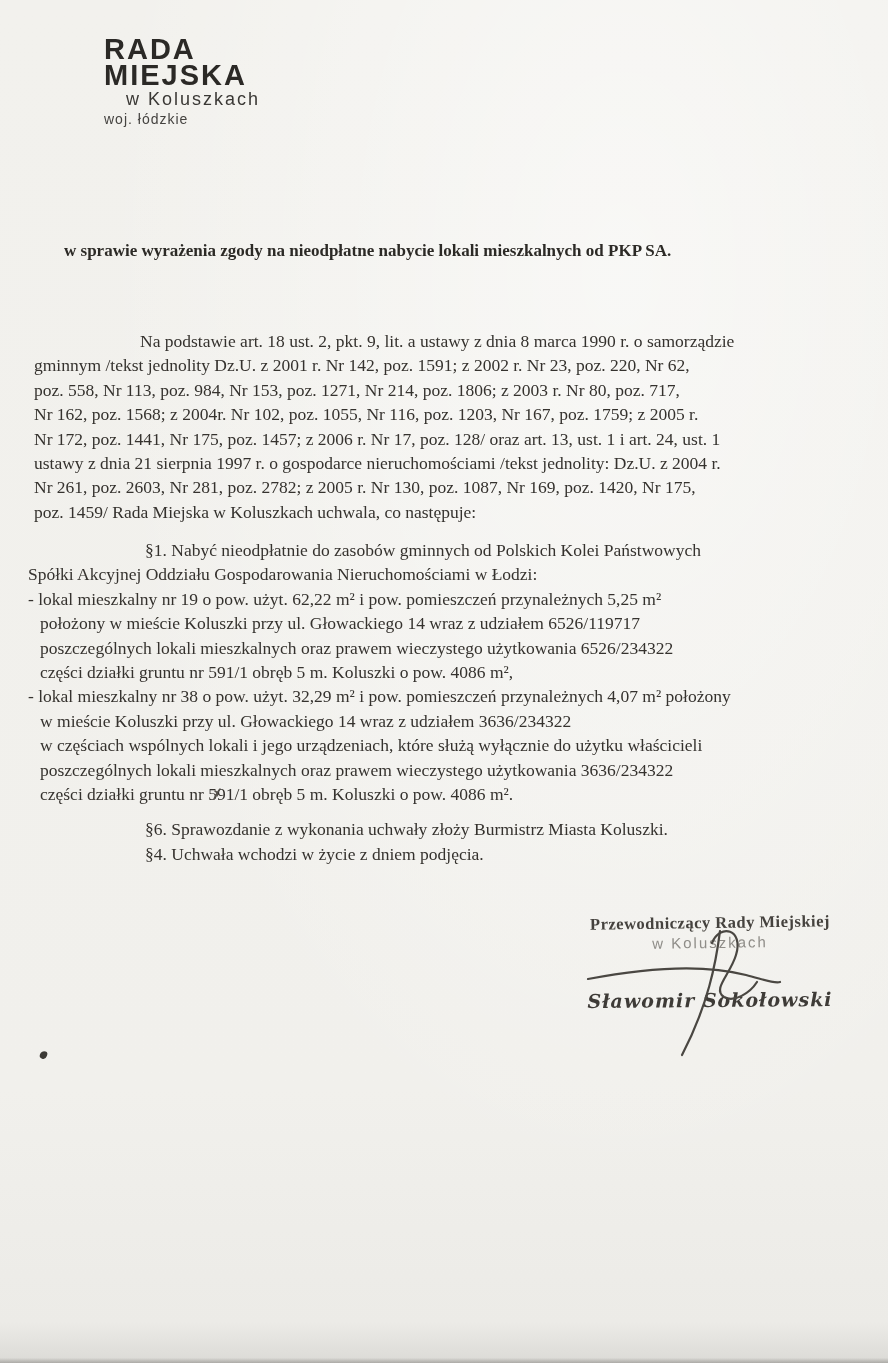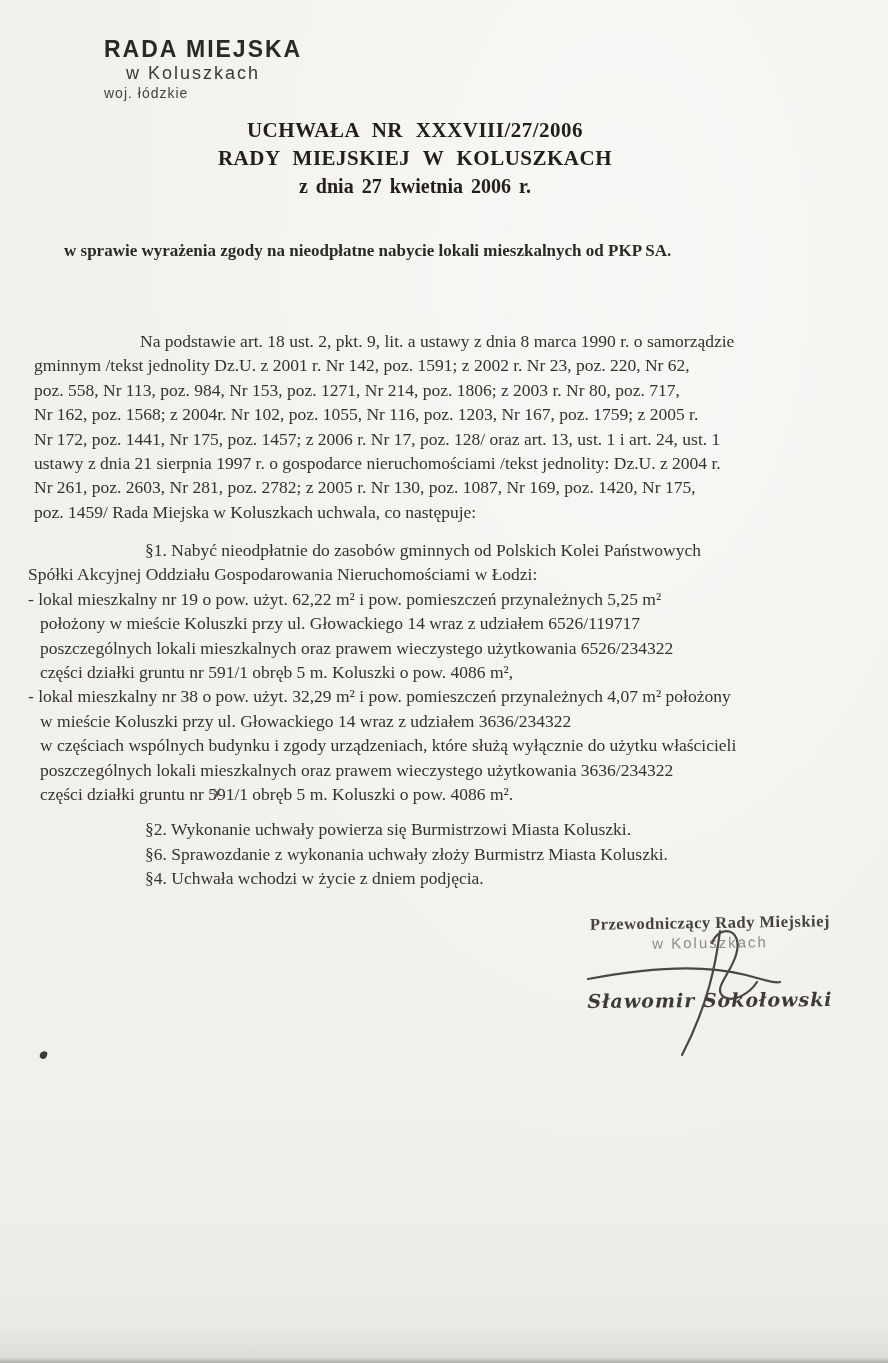--- a/index.html
+++ b/index.html
@@ -10,21 +10,21 @@
     background:
       radial-gradient(ellipse at 70% 20%, rgba(255,255,255,0.5), rgba(255,255,255,0) 60%),
       linear-gradient(180deg,#f2f1ed 0%, #f1f0ec 80%, #ecebe7 97%, #dddcd8 99.6%, #c9c8c4 100%),
       #f1f0ec;
     overflow:hidden;
     font-family:"Liberation Serif", serif;
     color:#35322e;
   }
   
   .hstamp{position:absolute;left:104px;top:36px;width:210px;text-align:left;color:#2b2926;}
-  .hstamp .l1{font-family:"Liberation Sans", sans-serif;font-weight:bold;font-size:23px;letter-spacing:2px;line-height:26px;}
+  .hstamp .l1{font-family:"Liberation Sans", sans-serif;font-weight:bold;font-size:29px;letter-spacing:2px;line-height:26px;}
   .hstamp .l2{font-family:"Liberation Sans", sans-serif;font-size:18px;letter-spacing:2px;line-height:22px;margin-left:22px;color:#3a3835;}
   .hstamp .l3{font-family:"Liberation Sans", sans-serif;font-size:14px;letter-spacing:1px;line-height:18px;color:#454340;}
   
   .title{position:absolute;left:0;top:116px;width:830px;text-align:center;color:#232019;}
   .title .t1,.title .t2{font-size:21px;font-weight:bold;word-spacing:7px;line-height:28px;letter-spacing:0.5px;}
   .title .t3{font-size:20px;font-weight:bold;word-spacing:3px;line-height:28px;}
   
   .subject{position:absolute;left:64px;top:241px;width:790px;font-weight:bold;font-size:17px;color:#2c2a26;}
   
   .preamble{position:absolute;left:34px;top:329px;width:822px;font-size:17.5px;}
@@ -55,25 +55,20 @@
 <body>
 
 <div class="paper">
 
   <div class="hstamp">
     <div class="l1">RADA MIEJSKA</div>
     <div class="l2">w Koluszkach</div>
     <div class="l3">woj. łódzkie</div>
   </div>
 
-  <div class="title">
-    <div class="t1">UCHWAŁA NR XXXVIII/27/2006</div>
-    <div class="t2">RADY MIEJSKIEJ W KOLUSZKACH</div>
-    <div class="t3">z dnia 27 kwietnia 2006 r.</div>
-  </div>
 
   <div class="subject">w sprawie wyrażenia zgody na nieodpłatne nabycie lokali mieszkalnych od PKP SA.</div>
 
   <div class="preamble">
     <div class="ln first">Na podstawie art. 18 ust. 2, pkt. 9, lit. a ustawy z dnia 8 marca 1990 r. o samorządzie</div>
     <div class="ln">gminnym /tekst jednolity Dz.U. z 2001 r. Nr 142, poz. 1591; z 2002 r. Nr 23, poz. 220, Nr 62,</div>
     <div class="ln">poz. 558, Nr 113, poz. 984, Nr 153, poz. 1271, Nr 214, poz. 1806; z 2003 r. Nr 80, poz. 717,</div>
     <div class="ln">Nr 162, poz. 1568; z 2004r. Nr 102, poz. 1055, Nr 116, poz. 1203, Nr 167, poz. 1759; z 2005 r.</div>
     <div class="ln">Nr 172, poz. 1441, Nr 175, poz. 1457; z 2006 r. Nr 17, poz. 128/ oraz art. 13, ust. 1 i art. 24, ust. 1</div>
     <div class="ln">ustawy z dnia 21 sierpnia 1997 r. o gospodarce nieruchomościami /tekst jednolity: Dz.U. z 2004 r.</div>
@@ -83,27 +78,26 @@
 
   <div class="sec1">
     <div class="ln first">§1. Nabyć nieodpłatnie do zasobów gminnych od Polskich Kolei Państwowych</div>
     <div class="ln">Spółki Akcyjnej Oddziału Gospodarowania Nieruchomościami w Łodzi:</div>
     <div class="ln">- lokal mieszkalny nr 19 o pow. użyt. 62,22 m² i pow. pomieszczeń przynależnych 5,25 m²</div>
     <div class="ln cont">położony w mieście Koluszki przy ul. Głowackiego 14 wraz z udziałem 6526/119717</div>
     <div class="ln cont">poszczególnych lokali mieszkalnych oraz prawem wieczystego użytkowania 6526/234322</div>
     <div class="ln cont">części działki gruntu nr 591/1 obręb 5 m. Koluszki o pow. 4086 m²,</div>
     <div class="ln">- lokal mieszkalny nr 38 o pow. użyt. 32,29 m² i pow. pomieszczeń przynależnych 4,07 m² położony</div>
     <div class="ln cont">w mieście Koluszki przy ul. Głowackiego 14 wraz z udziałem 3636/234322</div>
-    <div class="ln cont">w częściach wspólnych budynku i zgody urządzeniach, które służą wyłącznie do użytku właścicieli</div>
+    <div class="ln cont">w częściach wspólnych lokali i jego urządzeniach, które służą wyłącznie do użytku właścicieli</div>
     <div class="ln cont">poszczególnych lokali mieszkalnych oraz prawem wieczystego użytkowania 3636/234322</div>
     <div class="ln cont">części działki gruntu nr 591/1 obręb 5 m. Koluszki o pow. 4086 m².</div>
   </div>
 
   <div class="closing">
-    <div class="ln">§2. Wykonanie uchwały powierza się Burmistrzowi Miasta Koluszki.</div>
     <div class="ln">§6. Sprawozdanie z wykonania uchwały złoży Burmistrz Miasta Koluszki.</div>
     <div class="ln">§4. Uchwała wchodzi w życie z dniem podjęcia.</div>
   </div>
 
   <svg class="corr" viewBox="0 0 10 14">
     <path d="M2,12 C4,8 6,4 8,2"></path>
     <path d="M3,4 C5,5 6,7 5,9"></path>
   </svg>
 
   <div class="sig">

